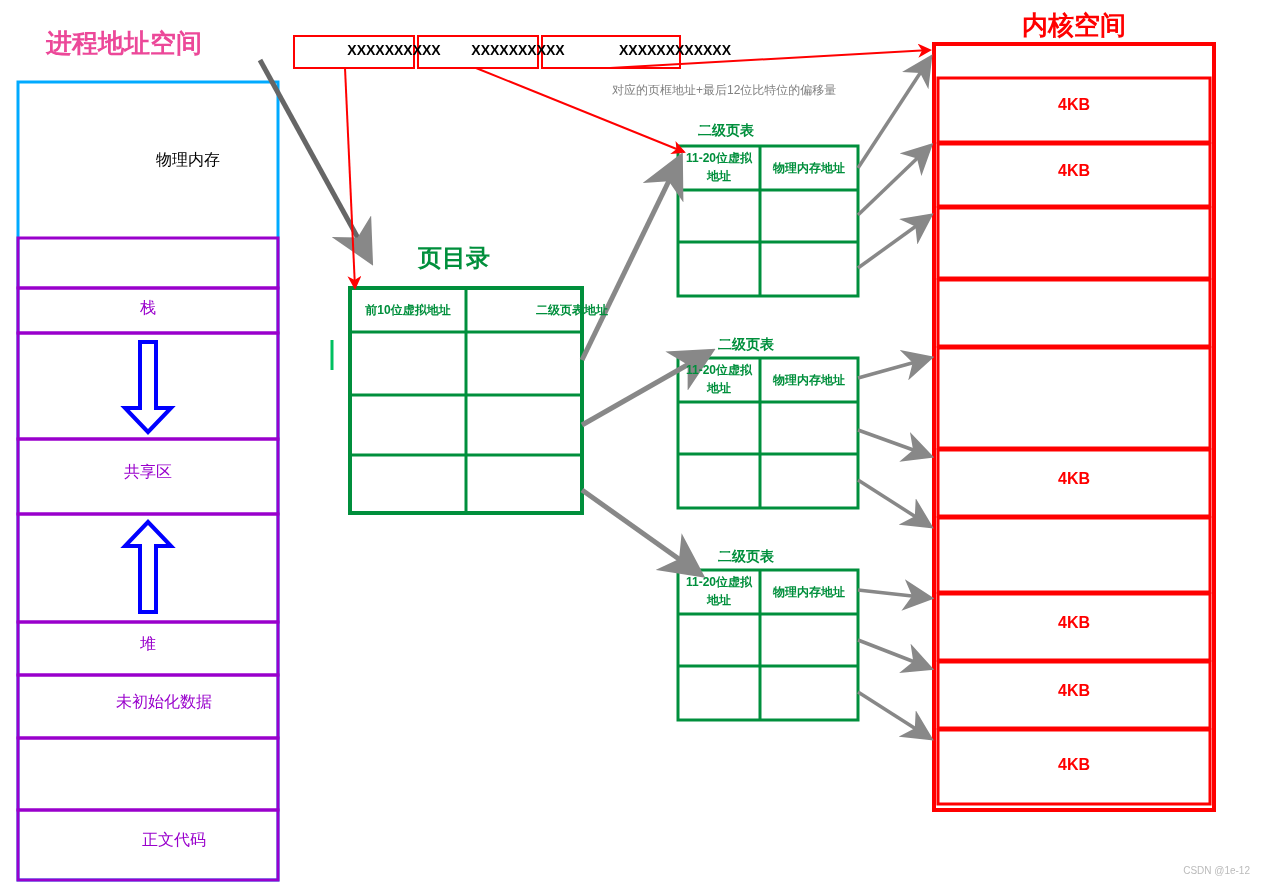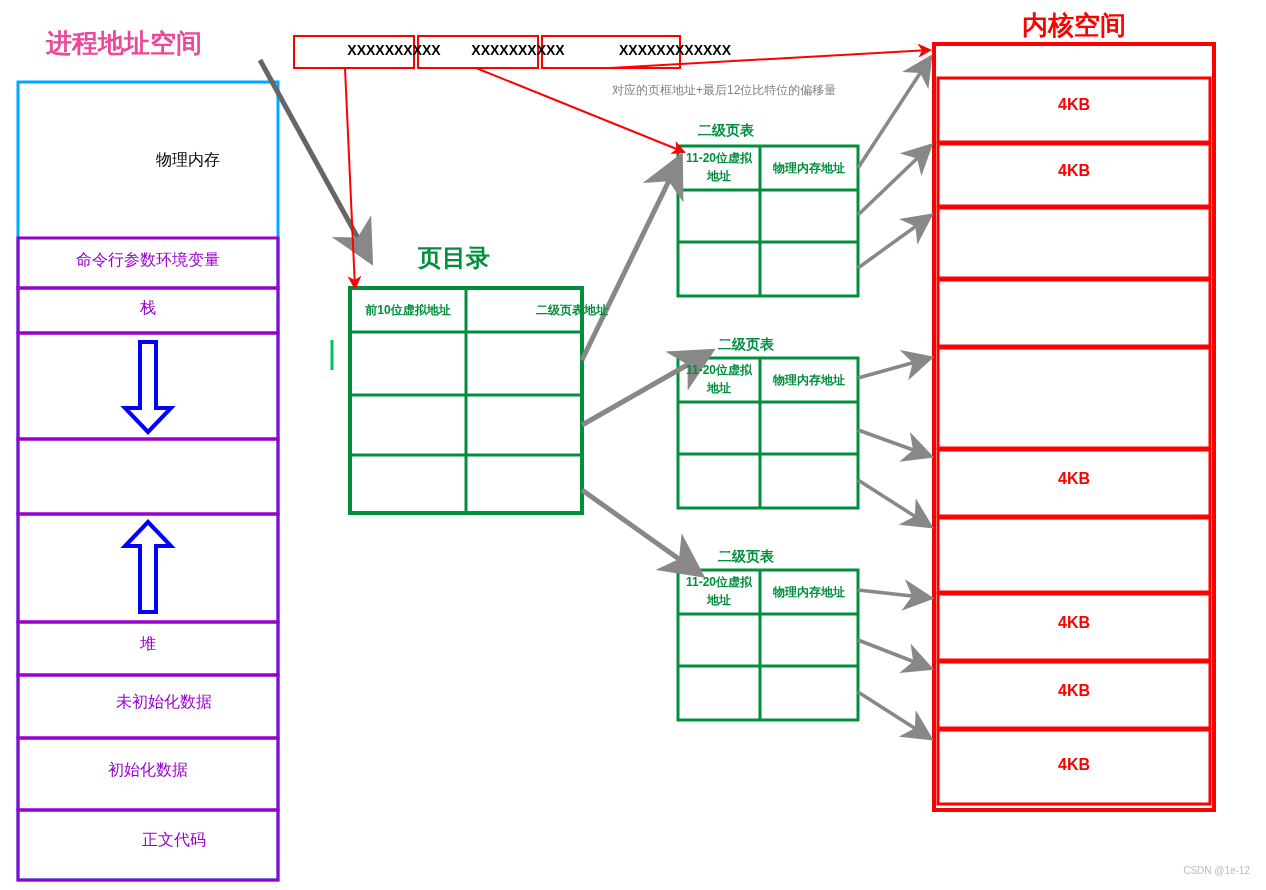--- a/index.html
+++ b/index.html
@@ -118,25 +118,24 @@
 <div class="lbl green b sm" style="left:698px;top:122px;">二级页表</div>
 <div class="lbl green b sm" style="left:718px;top:336px;">二级页表</div>
 <div class="lbl green b sm" style="left:718px;top:548px;">二级页表</div>
 
 <div class="lbl black b sm ctr" style="left:294px;top:42px;width:120px;">XXXXXXXXXX</div>
 <div class="lbl black b sm ctr" style="left:418px;top:42px;width:120px;">XXXXXXXXXX</div>
 <div class="lbl black b sm ctr" style="left:566px;top:42px;width:138px;">XXXXXXXXXXXX</div>
 <div class="lbl gray xs" style="left:612px;top:82px;">对应的页框地址+最后12位比特位的偏移量</div>
 
 <div class="lbl black mid ctr" style="left:18px;top:150px;width:260px;">物理内存</div>
-<div class="lbl purple mid ctr" style="left:18px;top:250px;width:260px;">命令行参数环境变量</div>
 <div class="lbl purple mid ctr" style="left:18px;top:298px;width:260px;">栈</div>
+<div class="lbl purple mid ctr" style="left:18px;top:462px;width:260px;">共享区</div>
 <div class="lbl purple mid ctr" style="left:18px;top:634px;width:260px;">堆</div>
 <div class="lbl purple mid ctr" style="left:34px;top:692px;width:260px;">未初始化数据</div>
-<div class="lbl purple mid ctr" style="left:18px;top:760px;width:260px;">初始化数据</div>
 <div class="lbl purple mid ctr" style="left:18px;top:830px;width:312px;">正文代码</div>
 
 <div class="lbl green xs ctr b" style="left:350px;top:302px;width:116px;">前10位虚拟地址</div>
 <div class="lbl green xs ctr b" style="left:466px;top:302px;width:116px;padding-left:48px;">二级页表地址</div>
 
 <div class="lbl green xxs ctr b" style="left:678px;top:150px;width:82px;">11-20位虚拟</div>
 <div class="lbl green xxs ctr b" style="left:678px;top:168px;width:82px;">地址</div>
 <div class="lbl green xxs ctr b" style="left:760px;top:160px;width:98px;">物理内存地址</div>
 
 <div class="lbl green xxs ctr b" style="left:678px;top:362px;width:82px;">11-20位虚拟</div>

